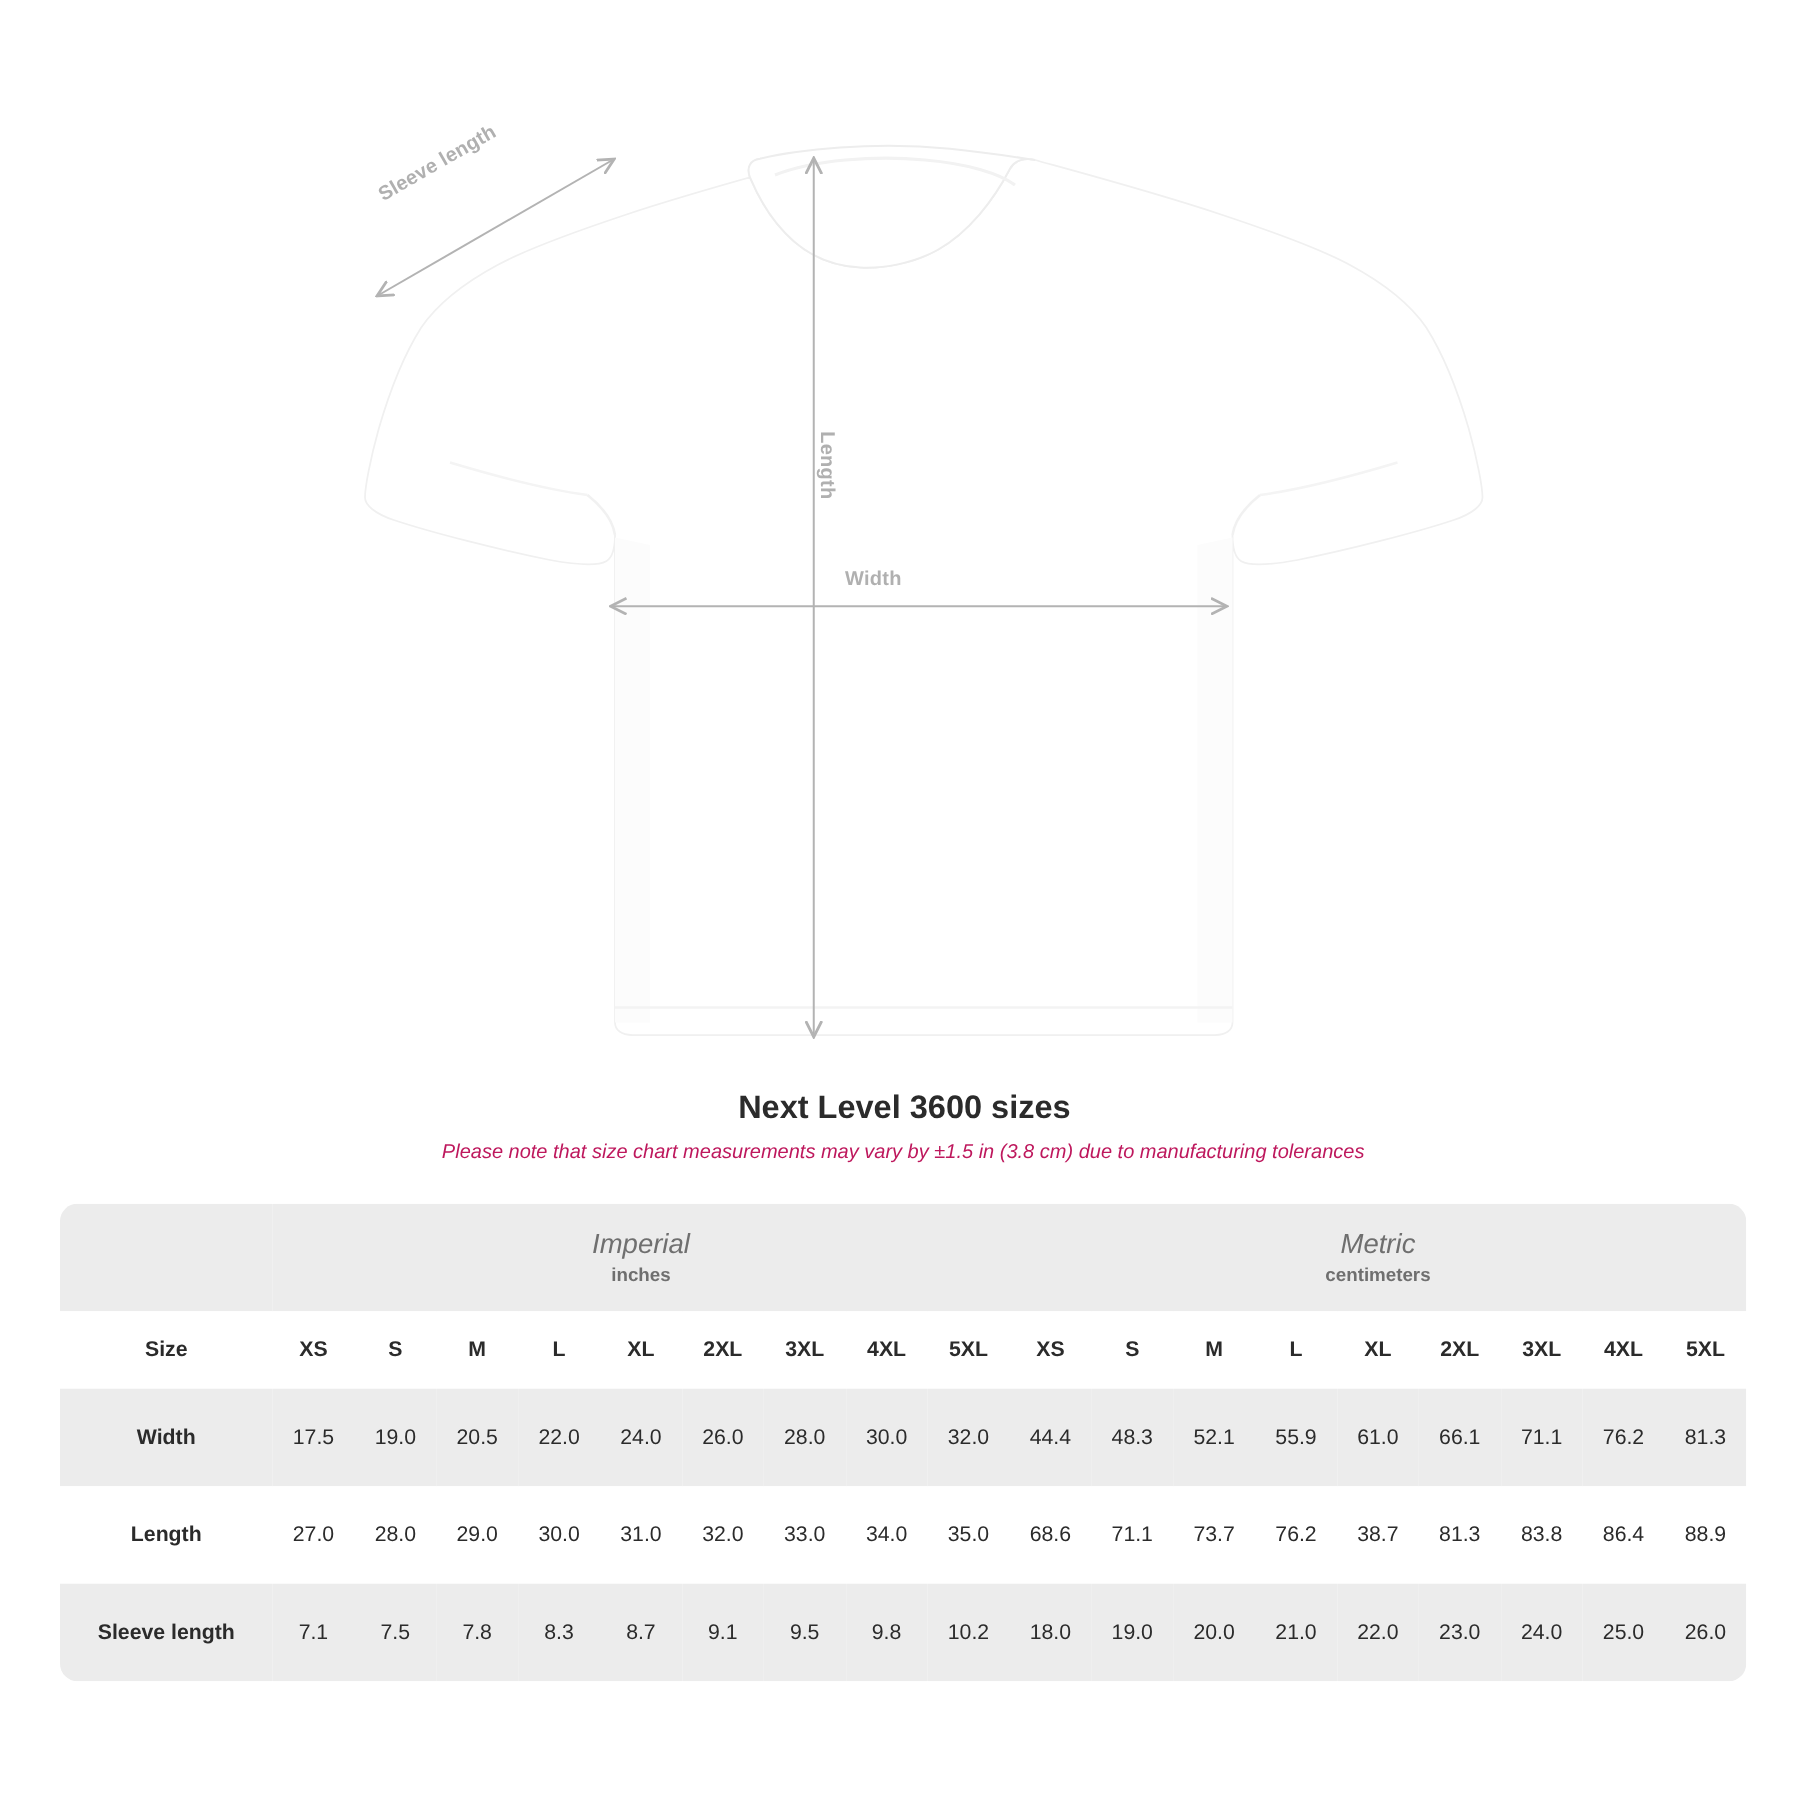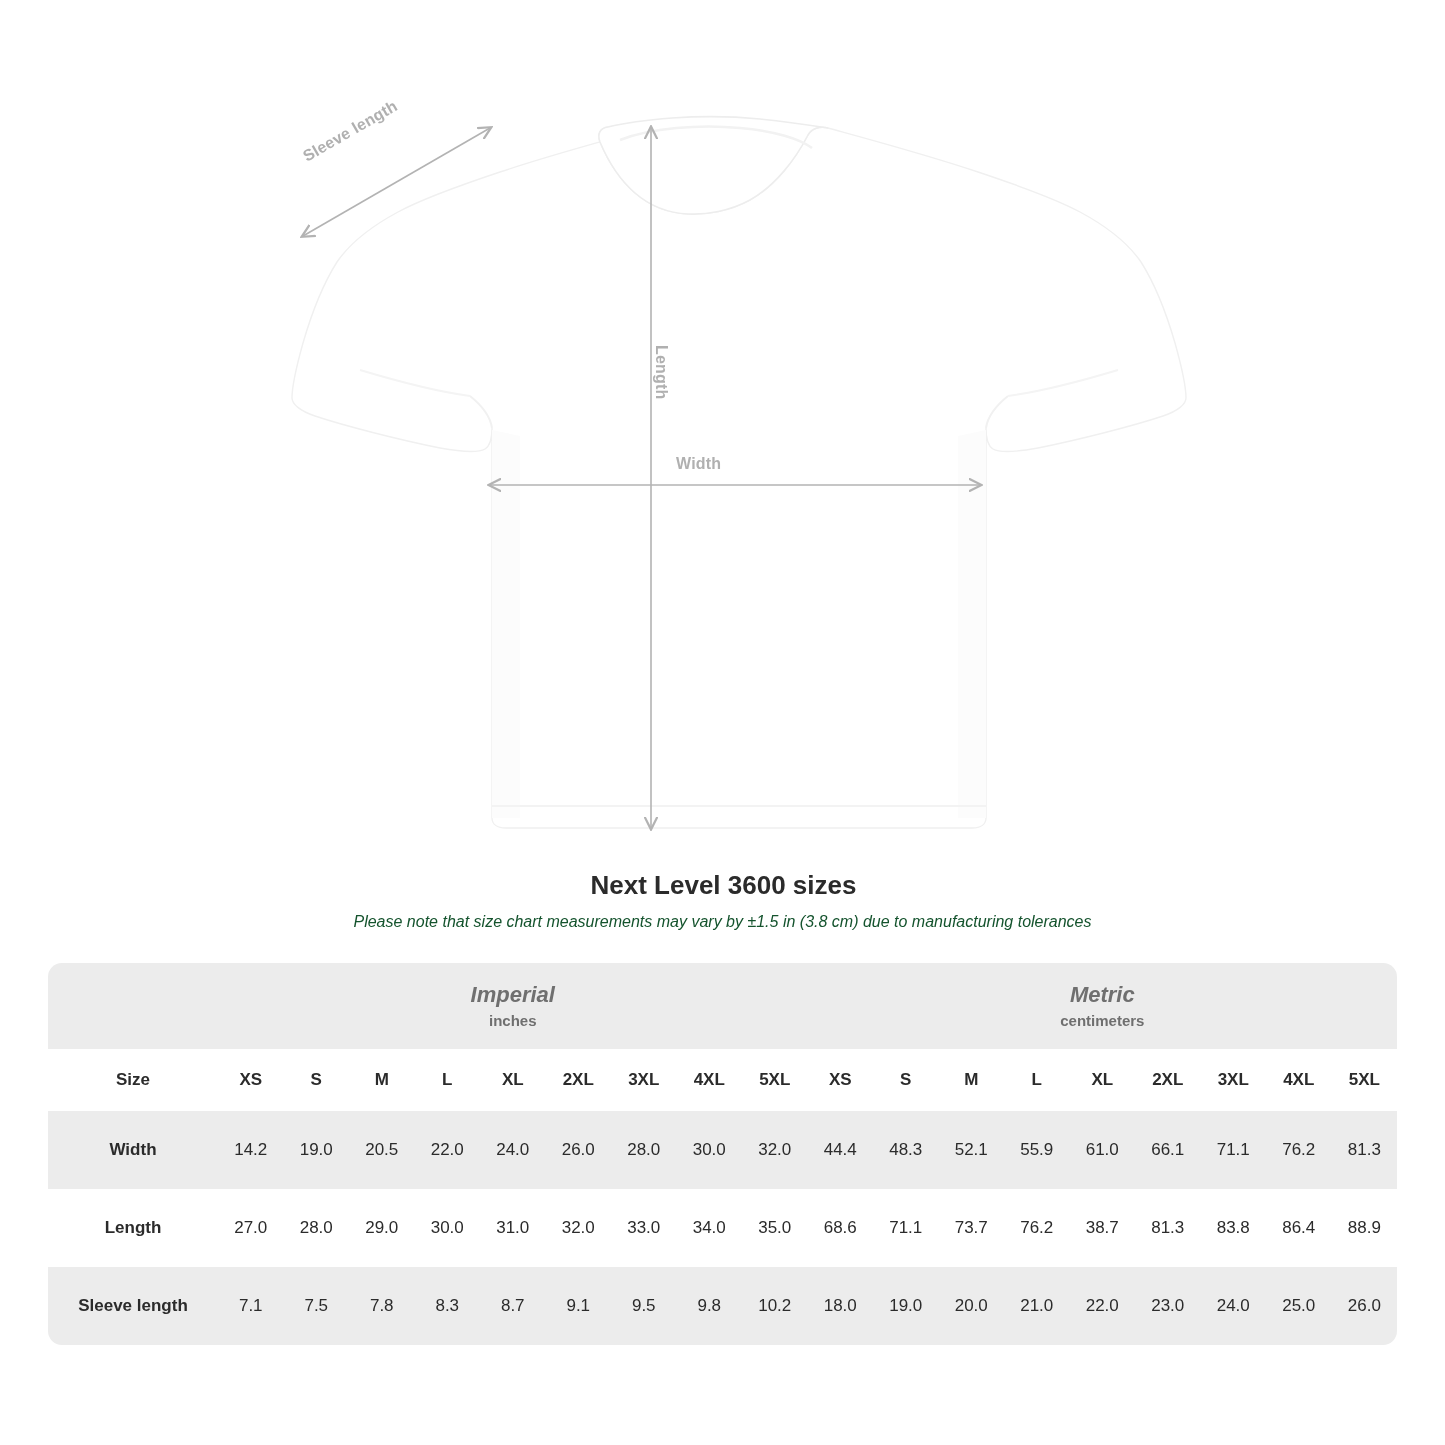--- a/index.html
+++ b/index.html
@@ -63,21 +63,21 @@
   }
   .chart-title {
     font-size: 26px;
     font-weight: bold;
     color: #2b2b2b;
     margin: 0 0 12px 2px;
   }
   .chart-note {
     font-size: 16px;
     font-style: italic;
-    color: #14532d;
+    color: #be185d;
     margin: 0;
   }
 
   
   .table-wrap {
     margin: 32px 48px 0 48px;
     border-radius: 14px;
     overflow: hidden;
   }
   table.size-table {
@@ -91,21 +91,21 @@
     vertical-align: middle;
     padding: 0;
     border: none;
   }
   .unit-head {
     height: 86px;
     background: #ececec;
   }
   .unit-head .unit-name {
     font-size: 22px;
-    font-weight: bold;
+    font-weight: normal;
     font-style: italic;
     color: #6f6f6f;
     line-height: 1.1;
   }
   .unit-head .unit-sub {
     font-size: 15px;
     color: #6f6f6f;
     font-weight: bold;
     font-style: normal;
     margin-top: 4px;
@@ -285,21 +285,21 @@
           <th>XL</th>
           <th>2XL</th>
           <th>3XL</th>
           <th>4XL</th>
           <th>5XL</th>
         </tr>
       </thead>
       <tbody>
         <tr class="row-width">
           <td class="row-label">Width</td>
-          <td class="cell-val">14.2</td>
+          <td class="cell-val">17.5</td>
           <td class="cell-val">19.0</td>
           <td class="cell-val">20.5</td>
           <td class="cell-val">22.0</td>
           <td class="cell-val">24.0</td>
           <td class="cell-val">26.0</td>
           <td class="cell-val">28.0</td>
           <td class="cell-val">30.0</td>
           <td class="cell-val">32.0</td>
           <td class="cell-val">44.4</td>
           <td class="cell-val">48.3</td>

